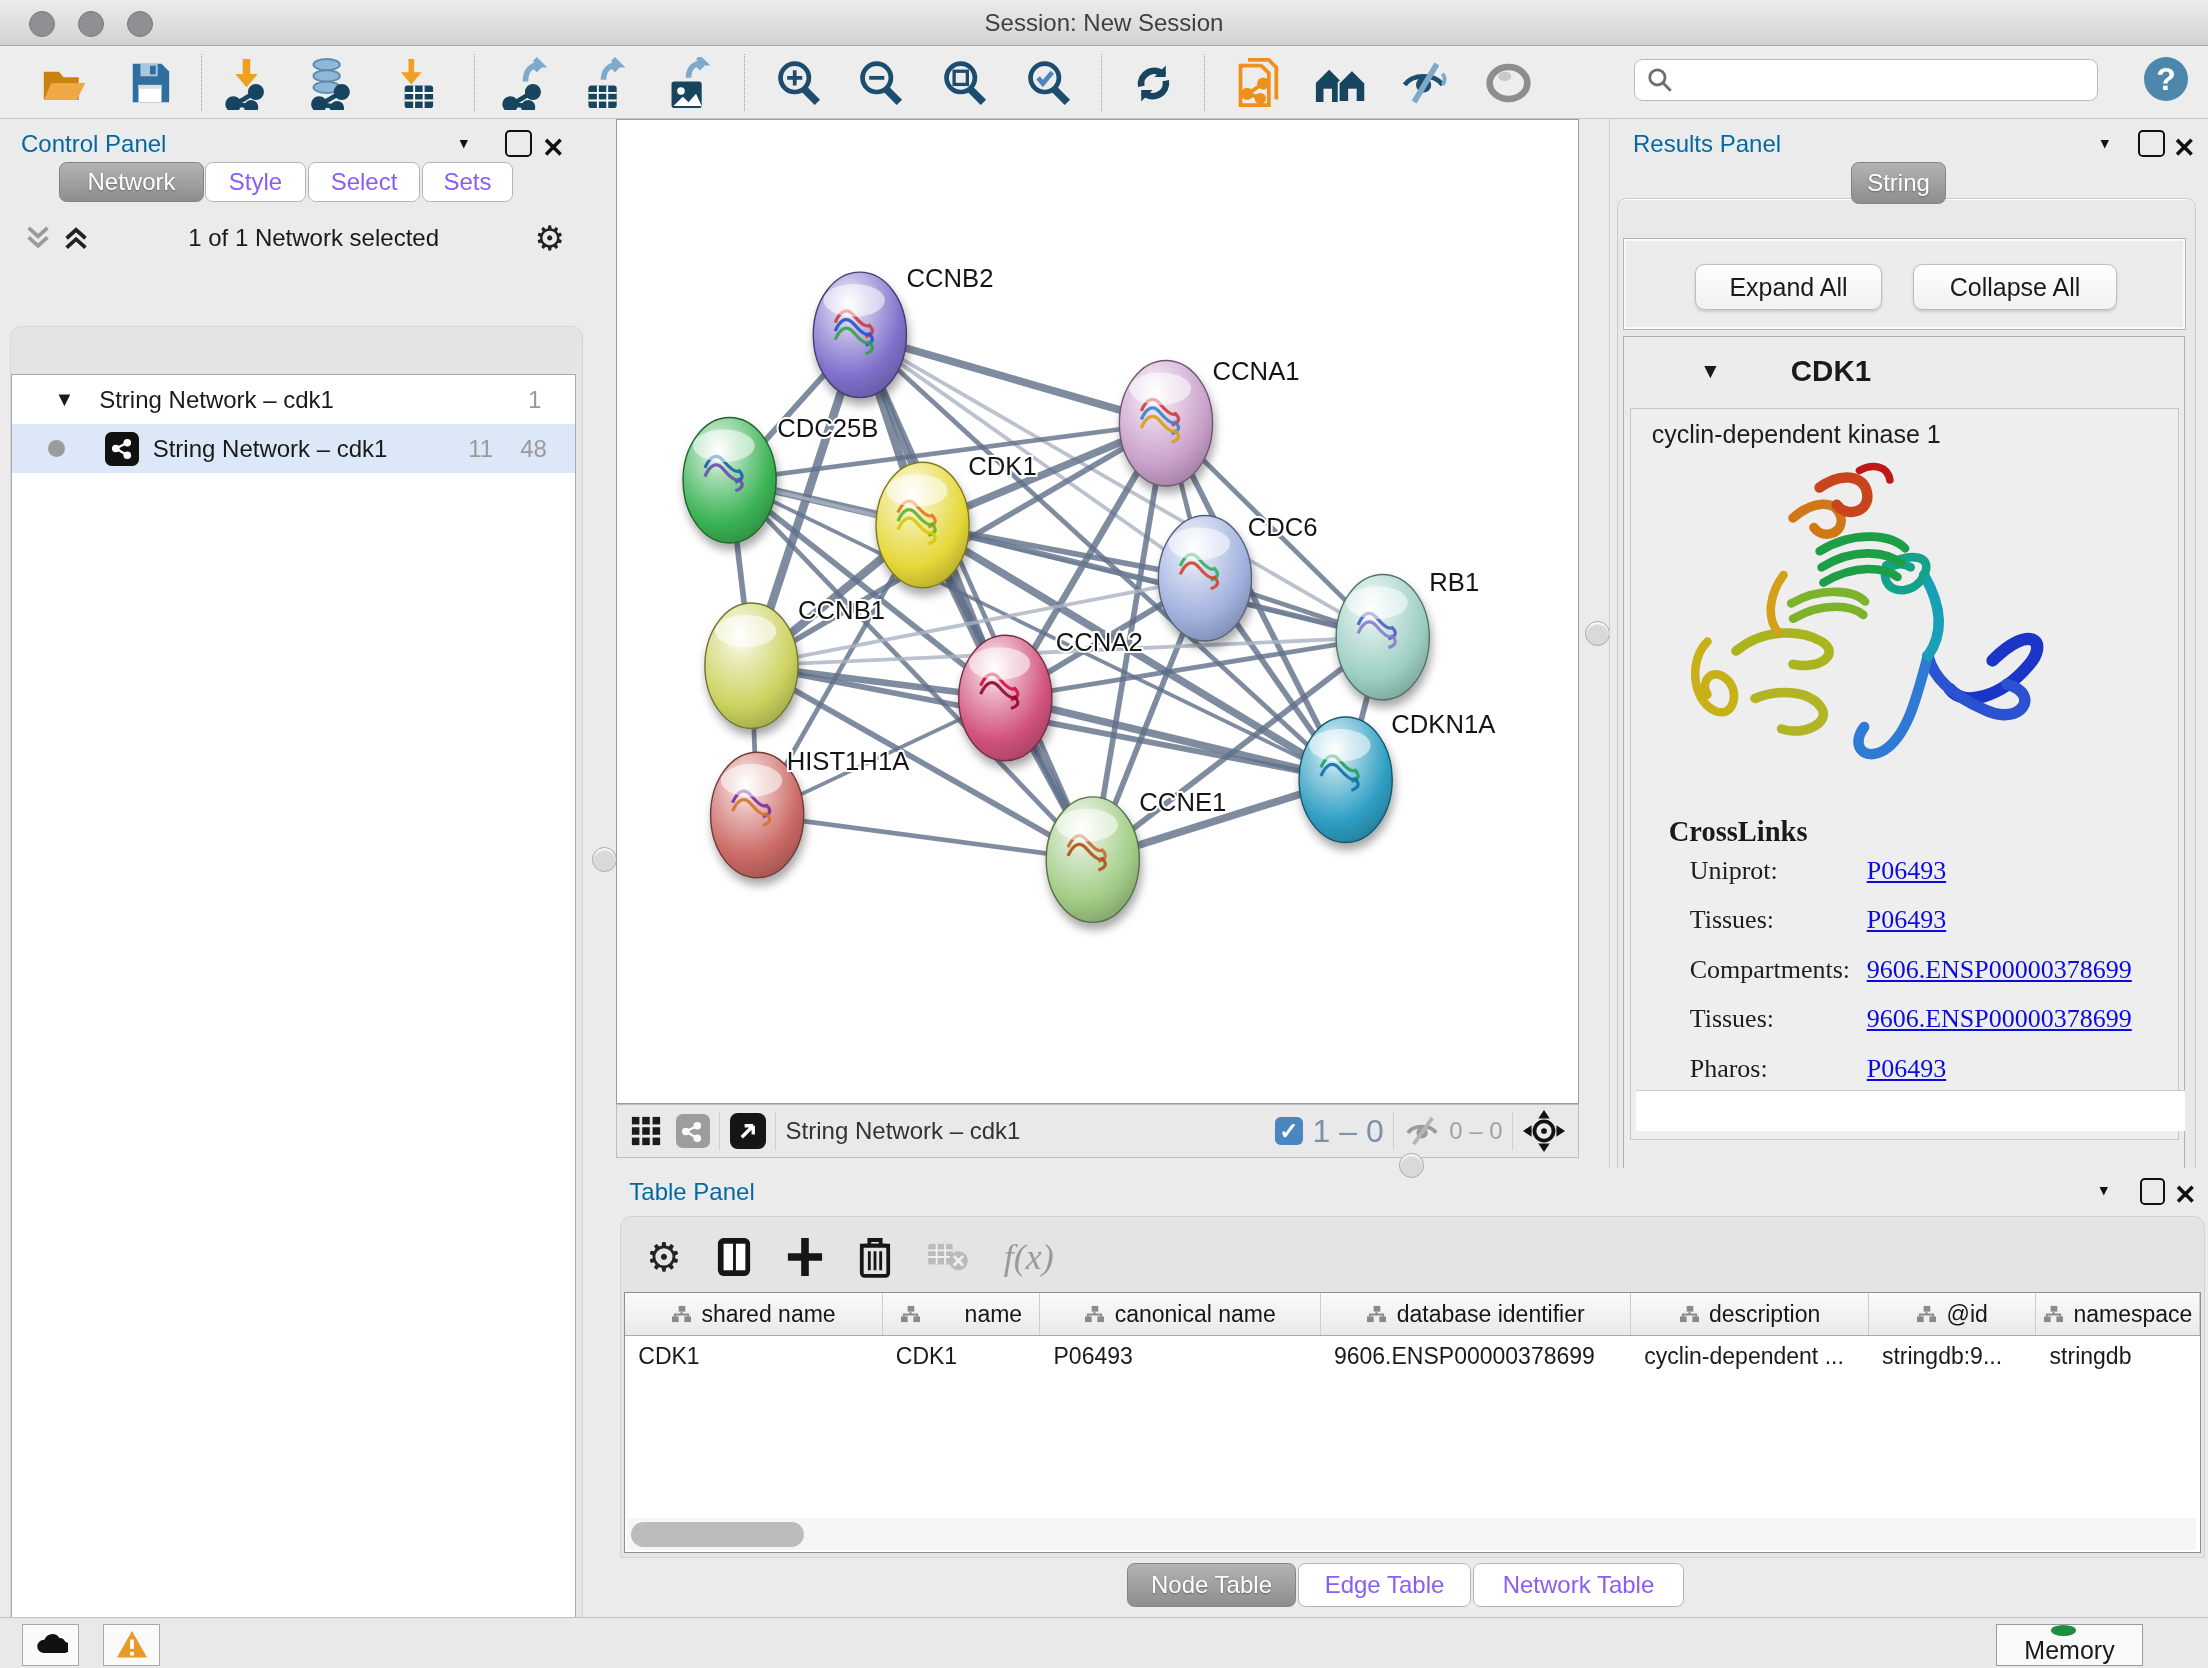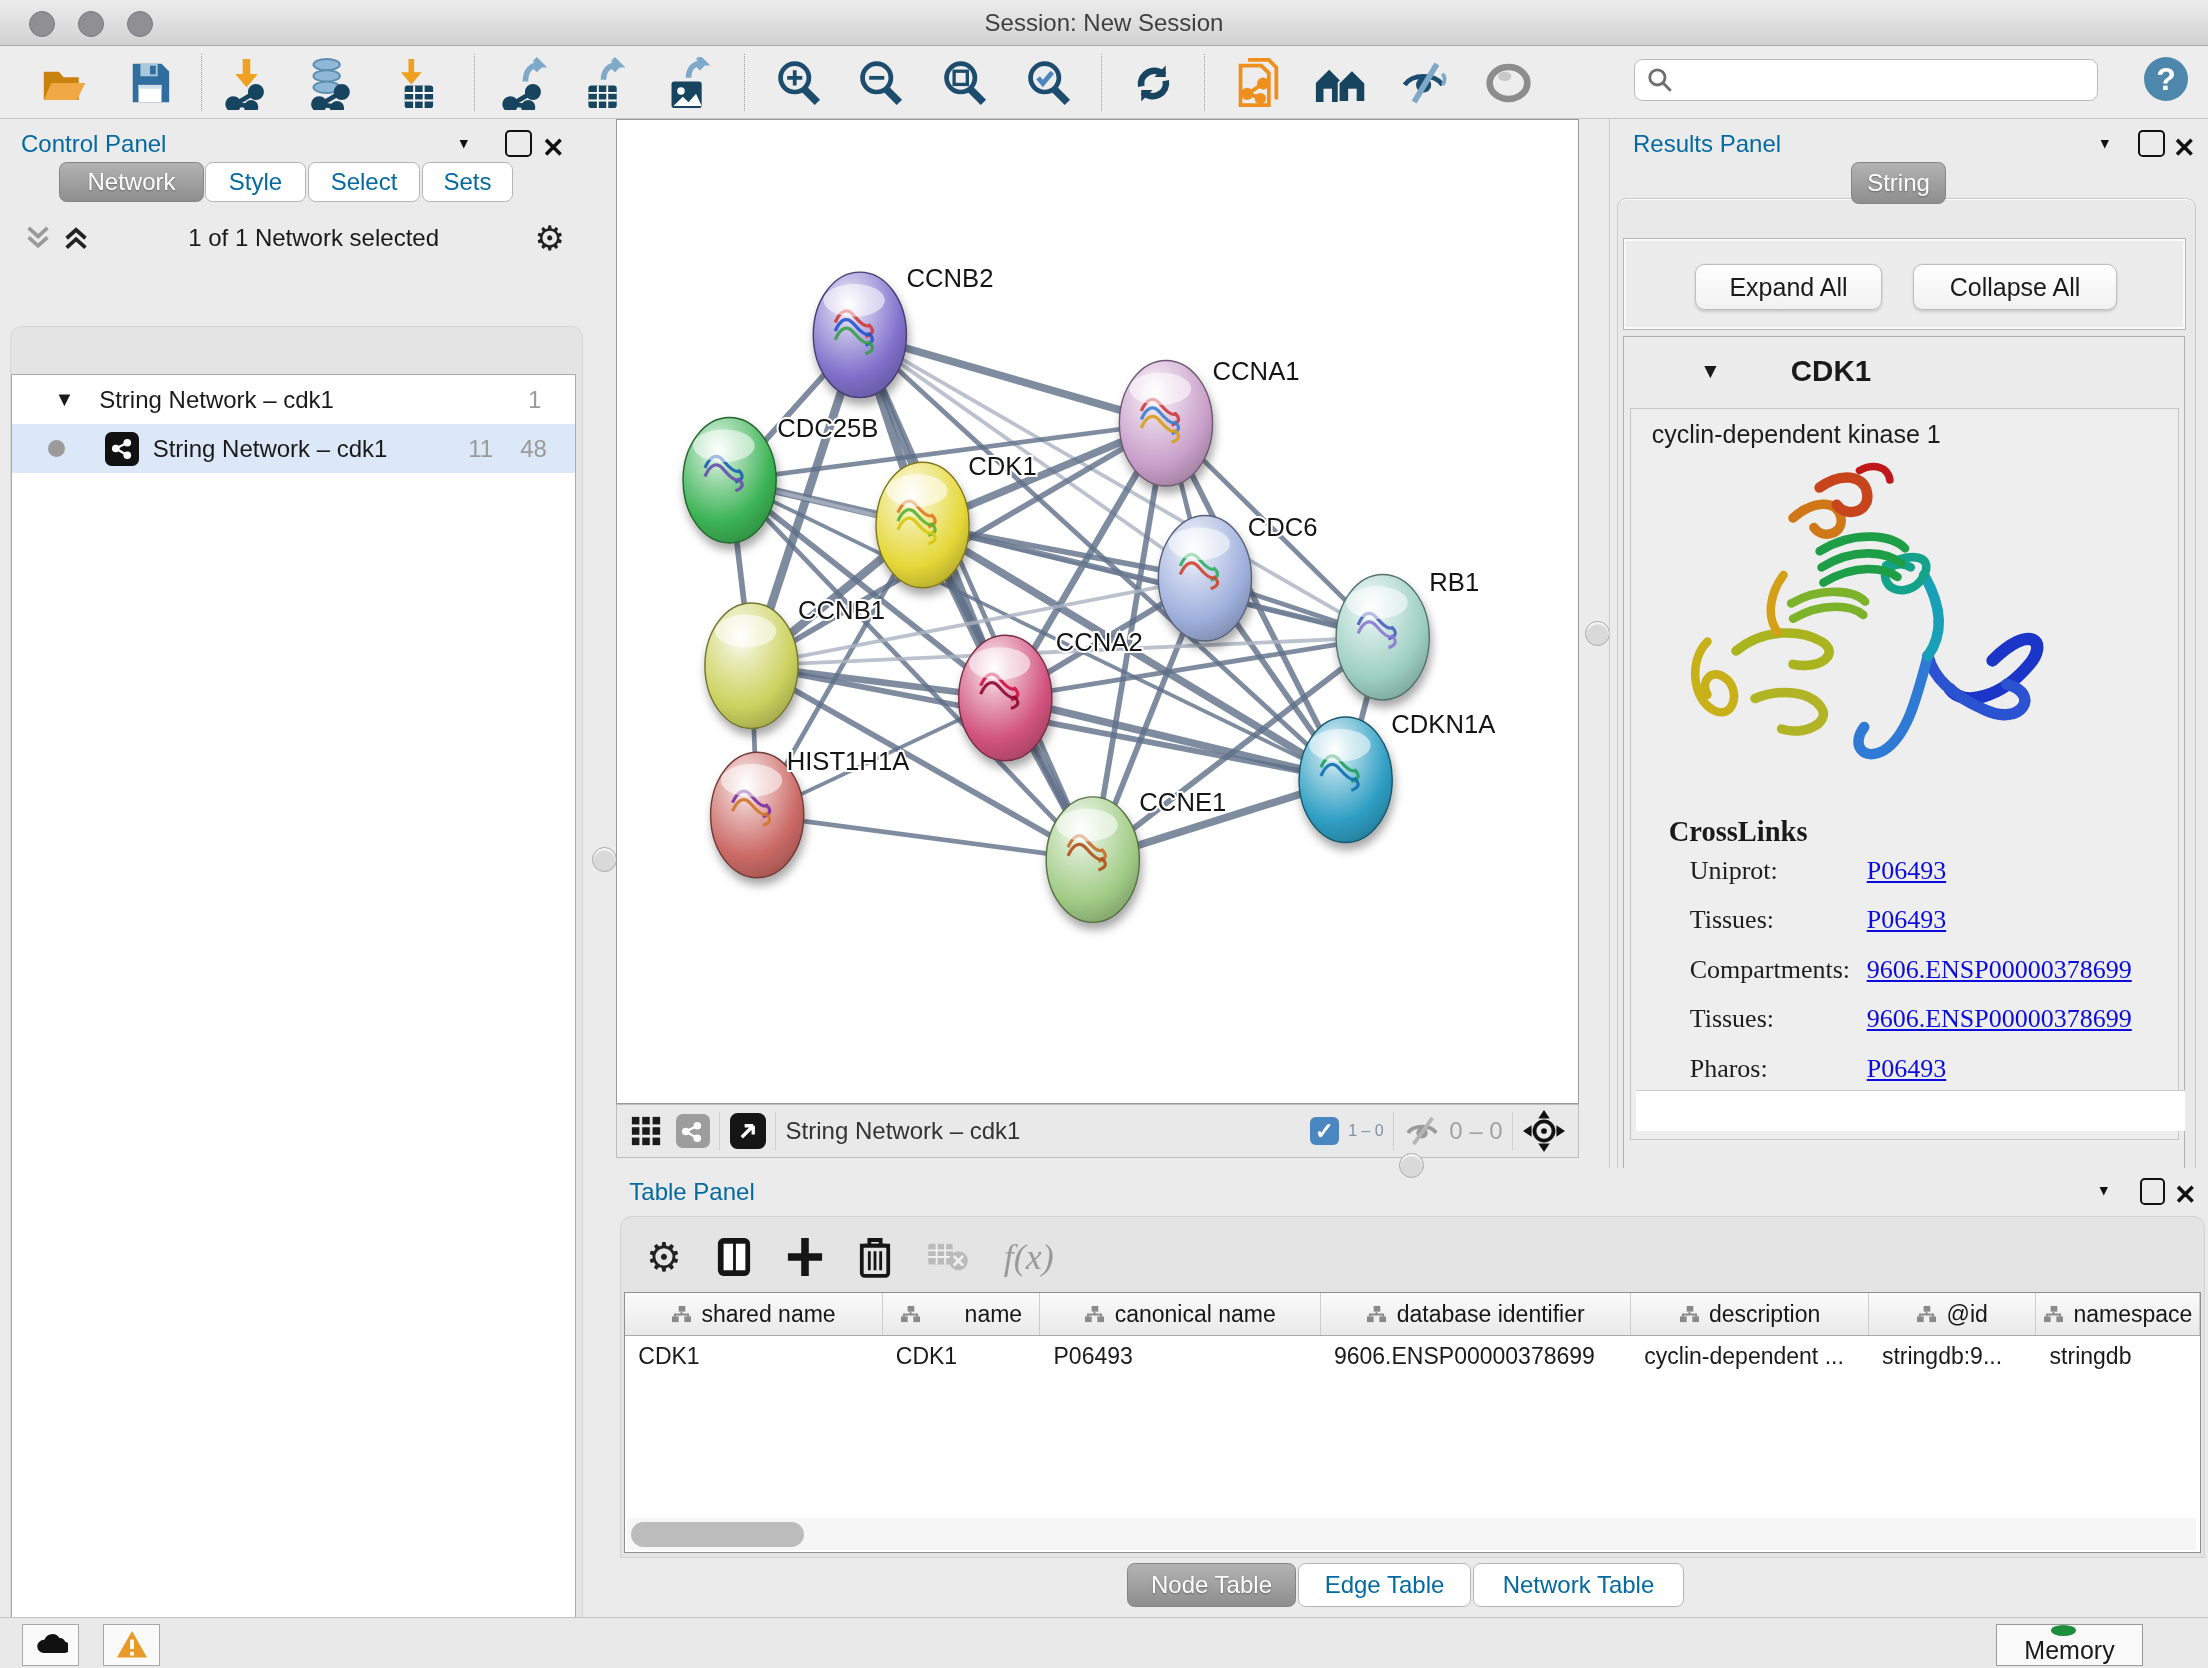--- a/index.html
+++ b/index.html
@@ -11,35 +11,35 @@
   .win-title{position:absolute;top:8.6px;left:0;width:100%;text-align:center;font-size:24px;color:#3f3f3f;}
   
   .toolbar{left:0;top:46px;width:2208px;height:72px;background:#ededed;border-bottom:1px solid #c6c6c6;}
   .tbtn{position:absolute;top:9.5px;width:55px;height:55px;display:flex;align-items:center;justify-content:center;}
   .tsep{position:absolute;top:7.6px;height:57px;border-left:1.9px dotted #9b9b9b;}
   .searchbox{position:absolute;top:13.3px;left:1634px;width:464px;height:42px;background:#fff;border:1.9px solid #b9b9b9;border-radius:8.6px;display:flex;align-items:center;padding-left:11.4px;box-sizing:border-box;}
   .searchbox input{border:none;outline:none;font-size:23px;width:399px;background:transparent;font-family:"Liberation Sans",sans-serif;}
   .helpbtn{position:absolute;top:11.4px;left:2144px;width:44px;height:44px;border-radius:50%;background:#4d87ac;color:#fff;font-size:32px;font-weight:bold;display:flex;align-items:center;justify-content:center;}
   
   .panel-title{font-size:24px;color:#0369a1;}
-  .tab{position:absolute;box-sizing:border-box;border:1px solid #b4b4b4;background:#fff;border-radius:7.6px;font-size:24px;display:flex;align-items:center;justify-content:center;color:#0369a1;}
+  .tab{position:absolute;box-sizing:border-box;border:1px solid #b4b4b4;background:#fff;border-radius:7.6px;font-size:24px;display:flex;align-items:center;justify-content:center;color:#8b5cf6;}
   .tab.sel{background:linear-gradient(#b3b3b3,#8e8e8e);color:#fff;border-color:#848484;text-shadow:0 1px 1.9px rgba(0,0,0,.35);}
   
   .cp-inner{left:9.5px;top:207px;width:571px;height:1375px;background:#e4e4e4;border:1px solid #d6d6d6;border-radius:11.4px;}
   .tree{left:11.4px;top:255px;width:565px;height:1324px;background:#fff;border:1px solid #ababab;box-sizing:border-box;}
   .trow{position:relative;height:49px;display:flex;align-items:center;font-size:24px;}
   .trow .cnt{color:#9a9a9a;}
   .trow.sel{background:#dce8f7;}
   .share-badge{width:34px;height:34px;background:#111;border-radius:6.7px;display:flex;align-items:center;justify-content:center;}
   
   .canvas{left:616px;top:119px;width:963px;height:985px;background:#fff;border:1px solid #9b9b9b;box-sizing:border-box;}
   .cv-toolbar{left:616px;top:1104px;width:963px;height:54px;background:#e9e9e9;border:1px solid #bdbdbd;box-sizing:border-box;display:flex;align-items:center;}
   .cvsep{width:1px;height:38px;background:#cfcfcf;margin:0 9.5px;}
   .cv-label{font-size:24px;color:#333;}
-  .cv-cnt-sel{font-size:16px;color:#7d91a8;}
+  .cv-cnt-sel{font-size:32px;color:#7d91a8;}
   .cv-cnt-hid{font-size:24px;color:#a2a2a2;}
   .chk{width:28.5px;height:28.5px;background:#4a86c0;border-radius:5.7px;display:flex;align-items:center;justify-content:center;color:#fff;font-size:23px;font-weight:bold;}
   
   .split-dot{position:absolute;width:23px;height:23px;border-radius:50%;background:#d9d9d9;border:1px solid #ababab;box-shadow:inset 0 1.9px 1.9px #fff;}
   
   .rp-outer{left:1617px;top:198px;width:577px;height:1001px;background:#e9e9e9;border:1px solid #c9c9c9;border-radius:9.5px;box-shadow:inset 0 1px 0 #fff;}
   .rp-exp{left:1623px;top:238px;width:563px;height:92px;border:1px solid #b5b5b5;box-shadow:inset 0 0 0 1.9px #fafafa;background:#ececec;box-sizing:border-box;}
   .rp-btn{position:absolute;top:25px;height:44px;background:linear-gradient(#ffffff,#f1f1f1);border:1px solid #bdbdbd;border-radius:9.5px;font-size:25px;display:flex;align-items:center;justify-content:center;box-shadow:0 1.9px 2.9px rgba(0,0,0,.15);}
   .rp-cdk{left:1623px;top:336px;width:562px;height:856px;border:1px solid #b0b0b0;background:#ececec;box-sizing:border-box;}
   .rp-cdk-head{height:67px;display:flex;align-items:center;font-size:29.5px;font-weight:bold;}

